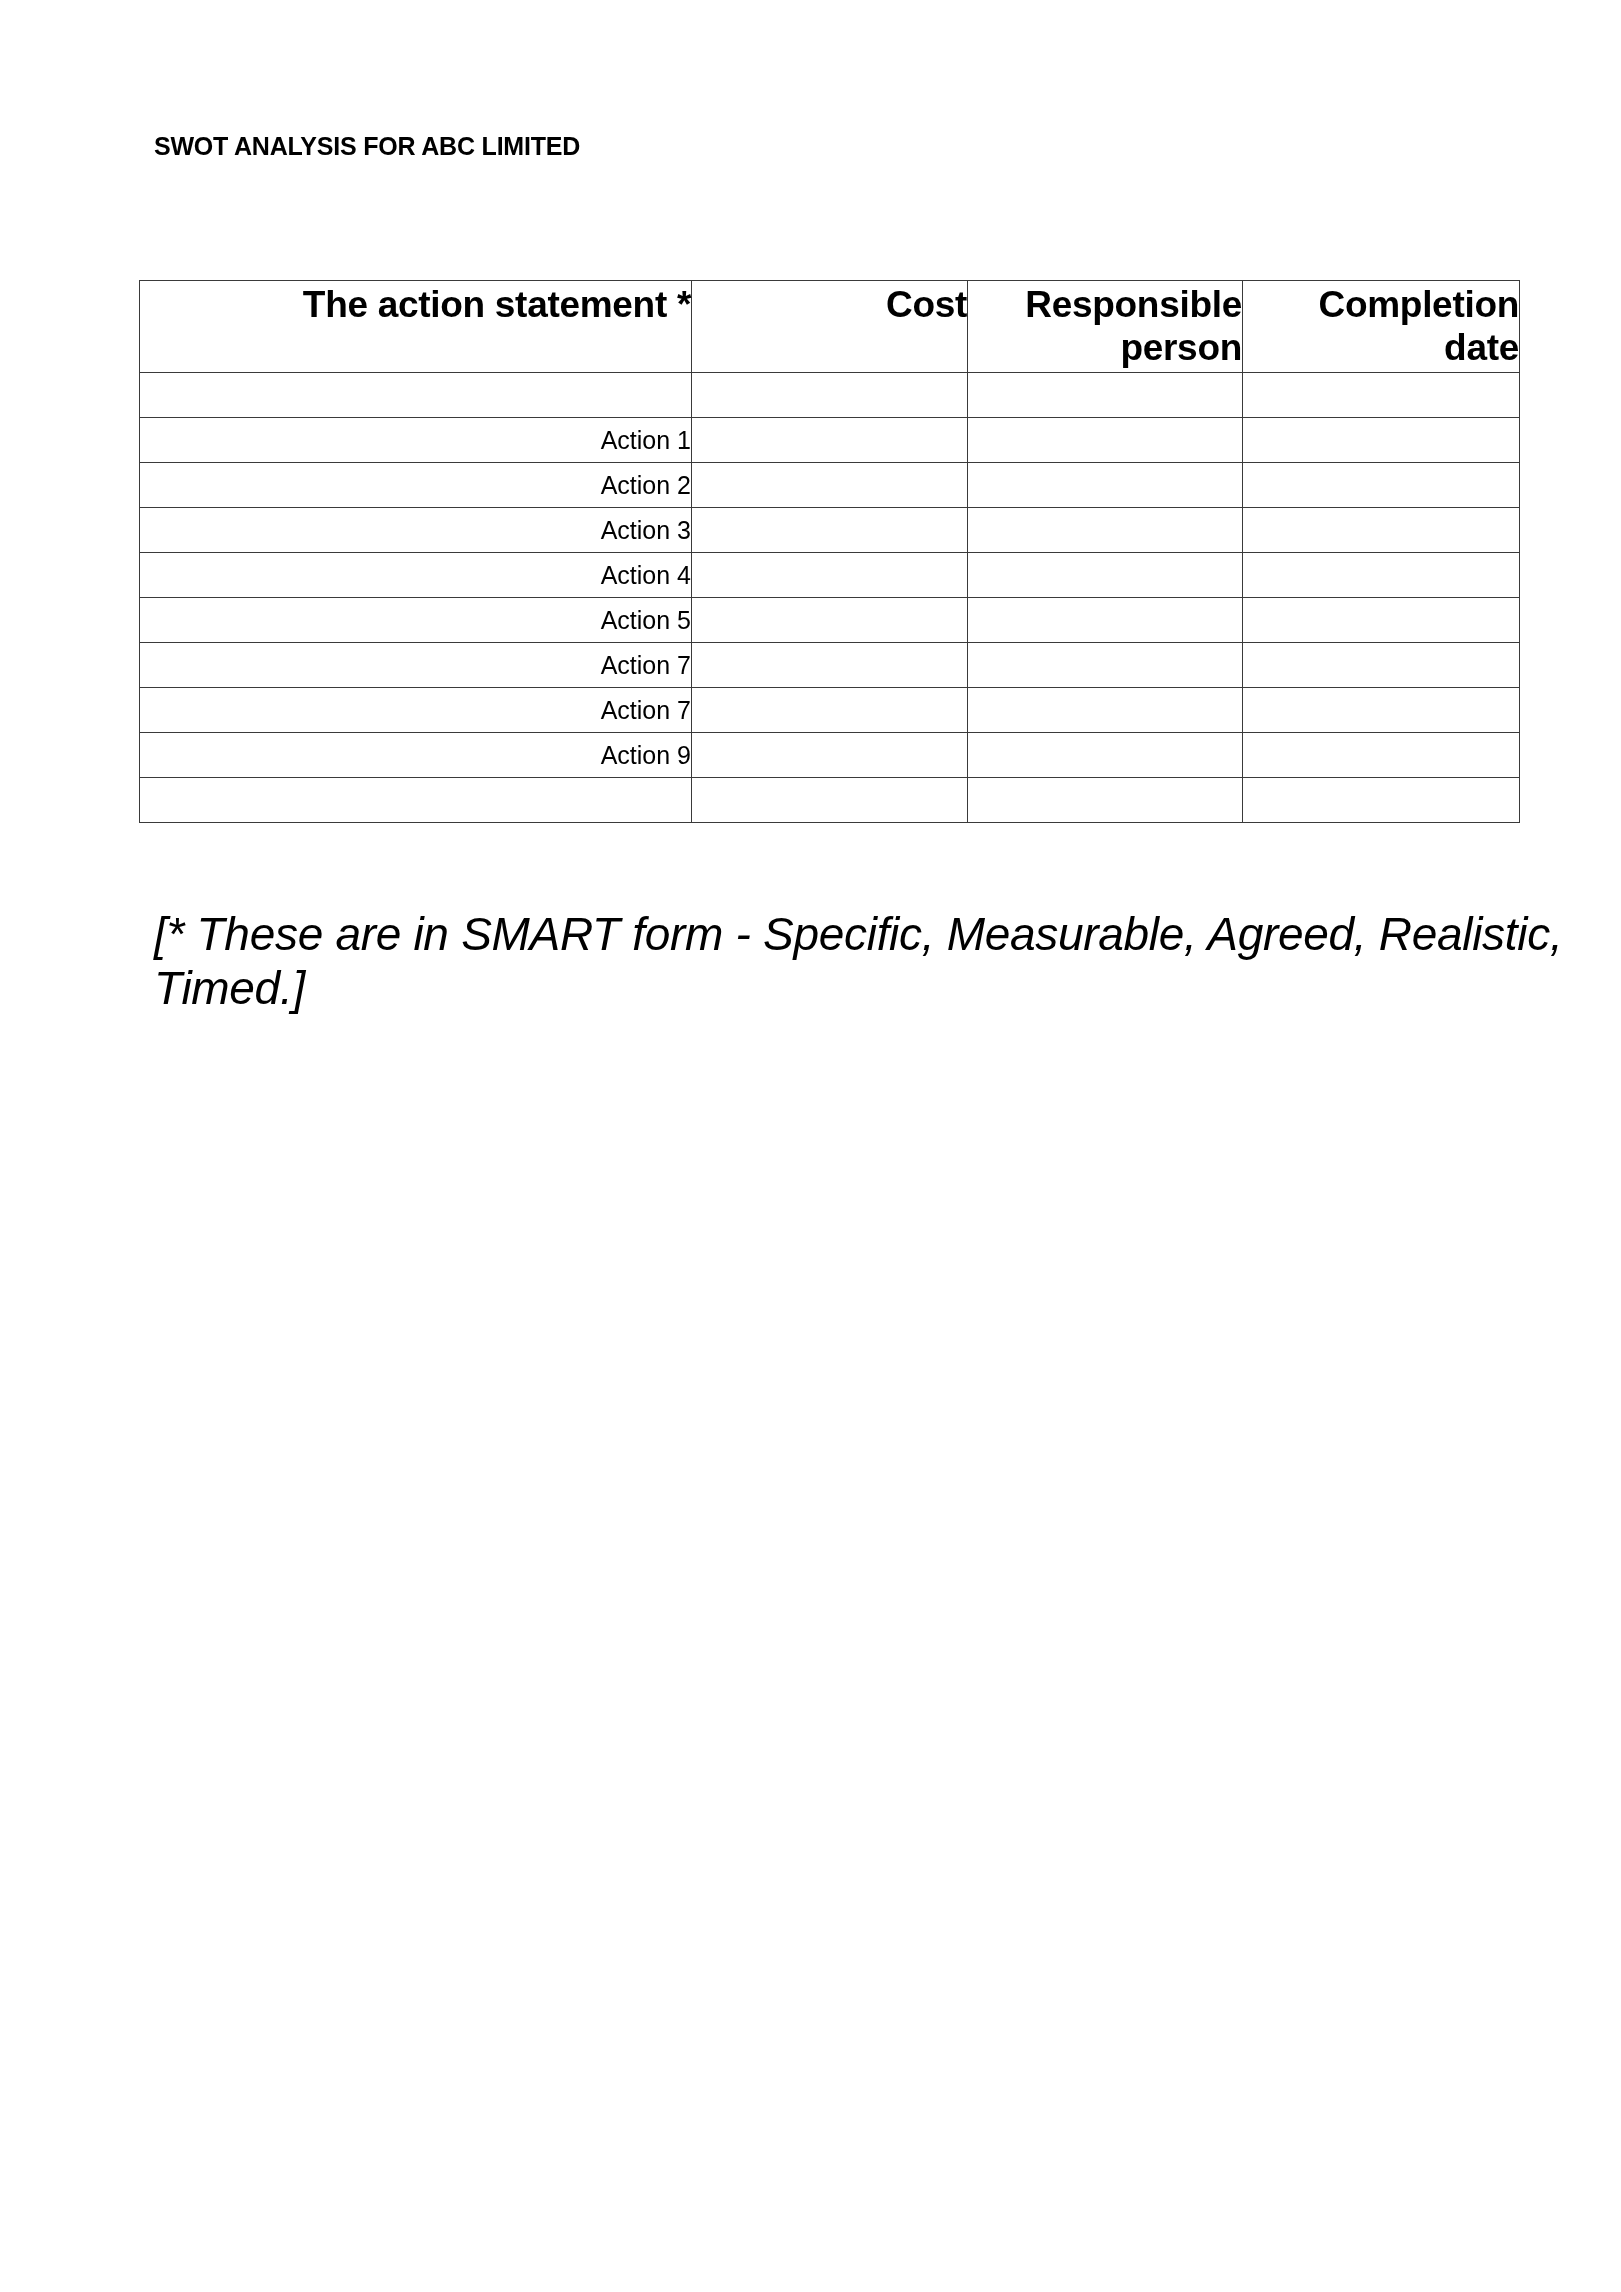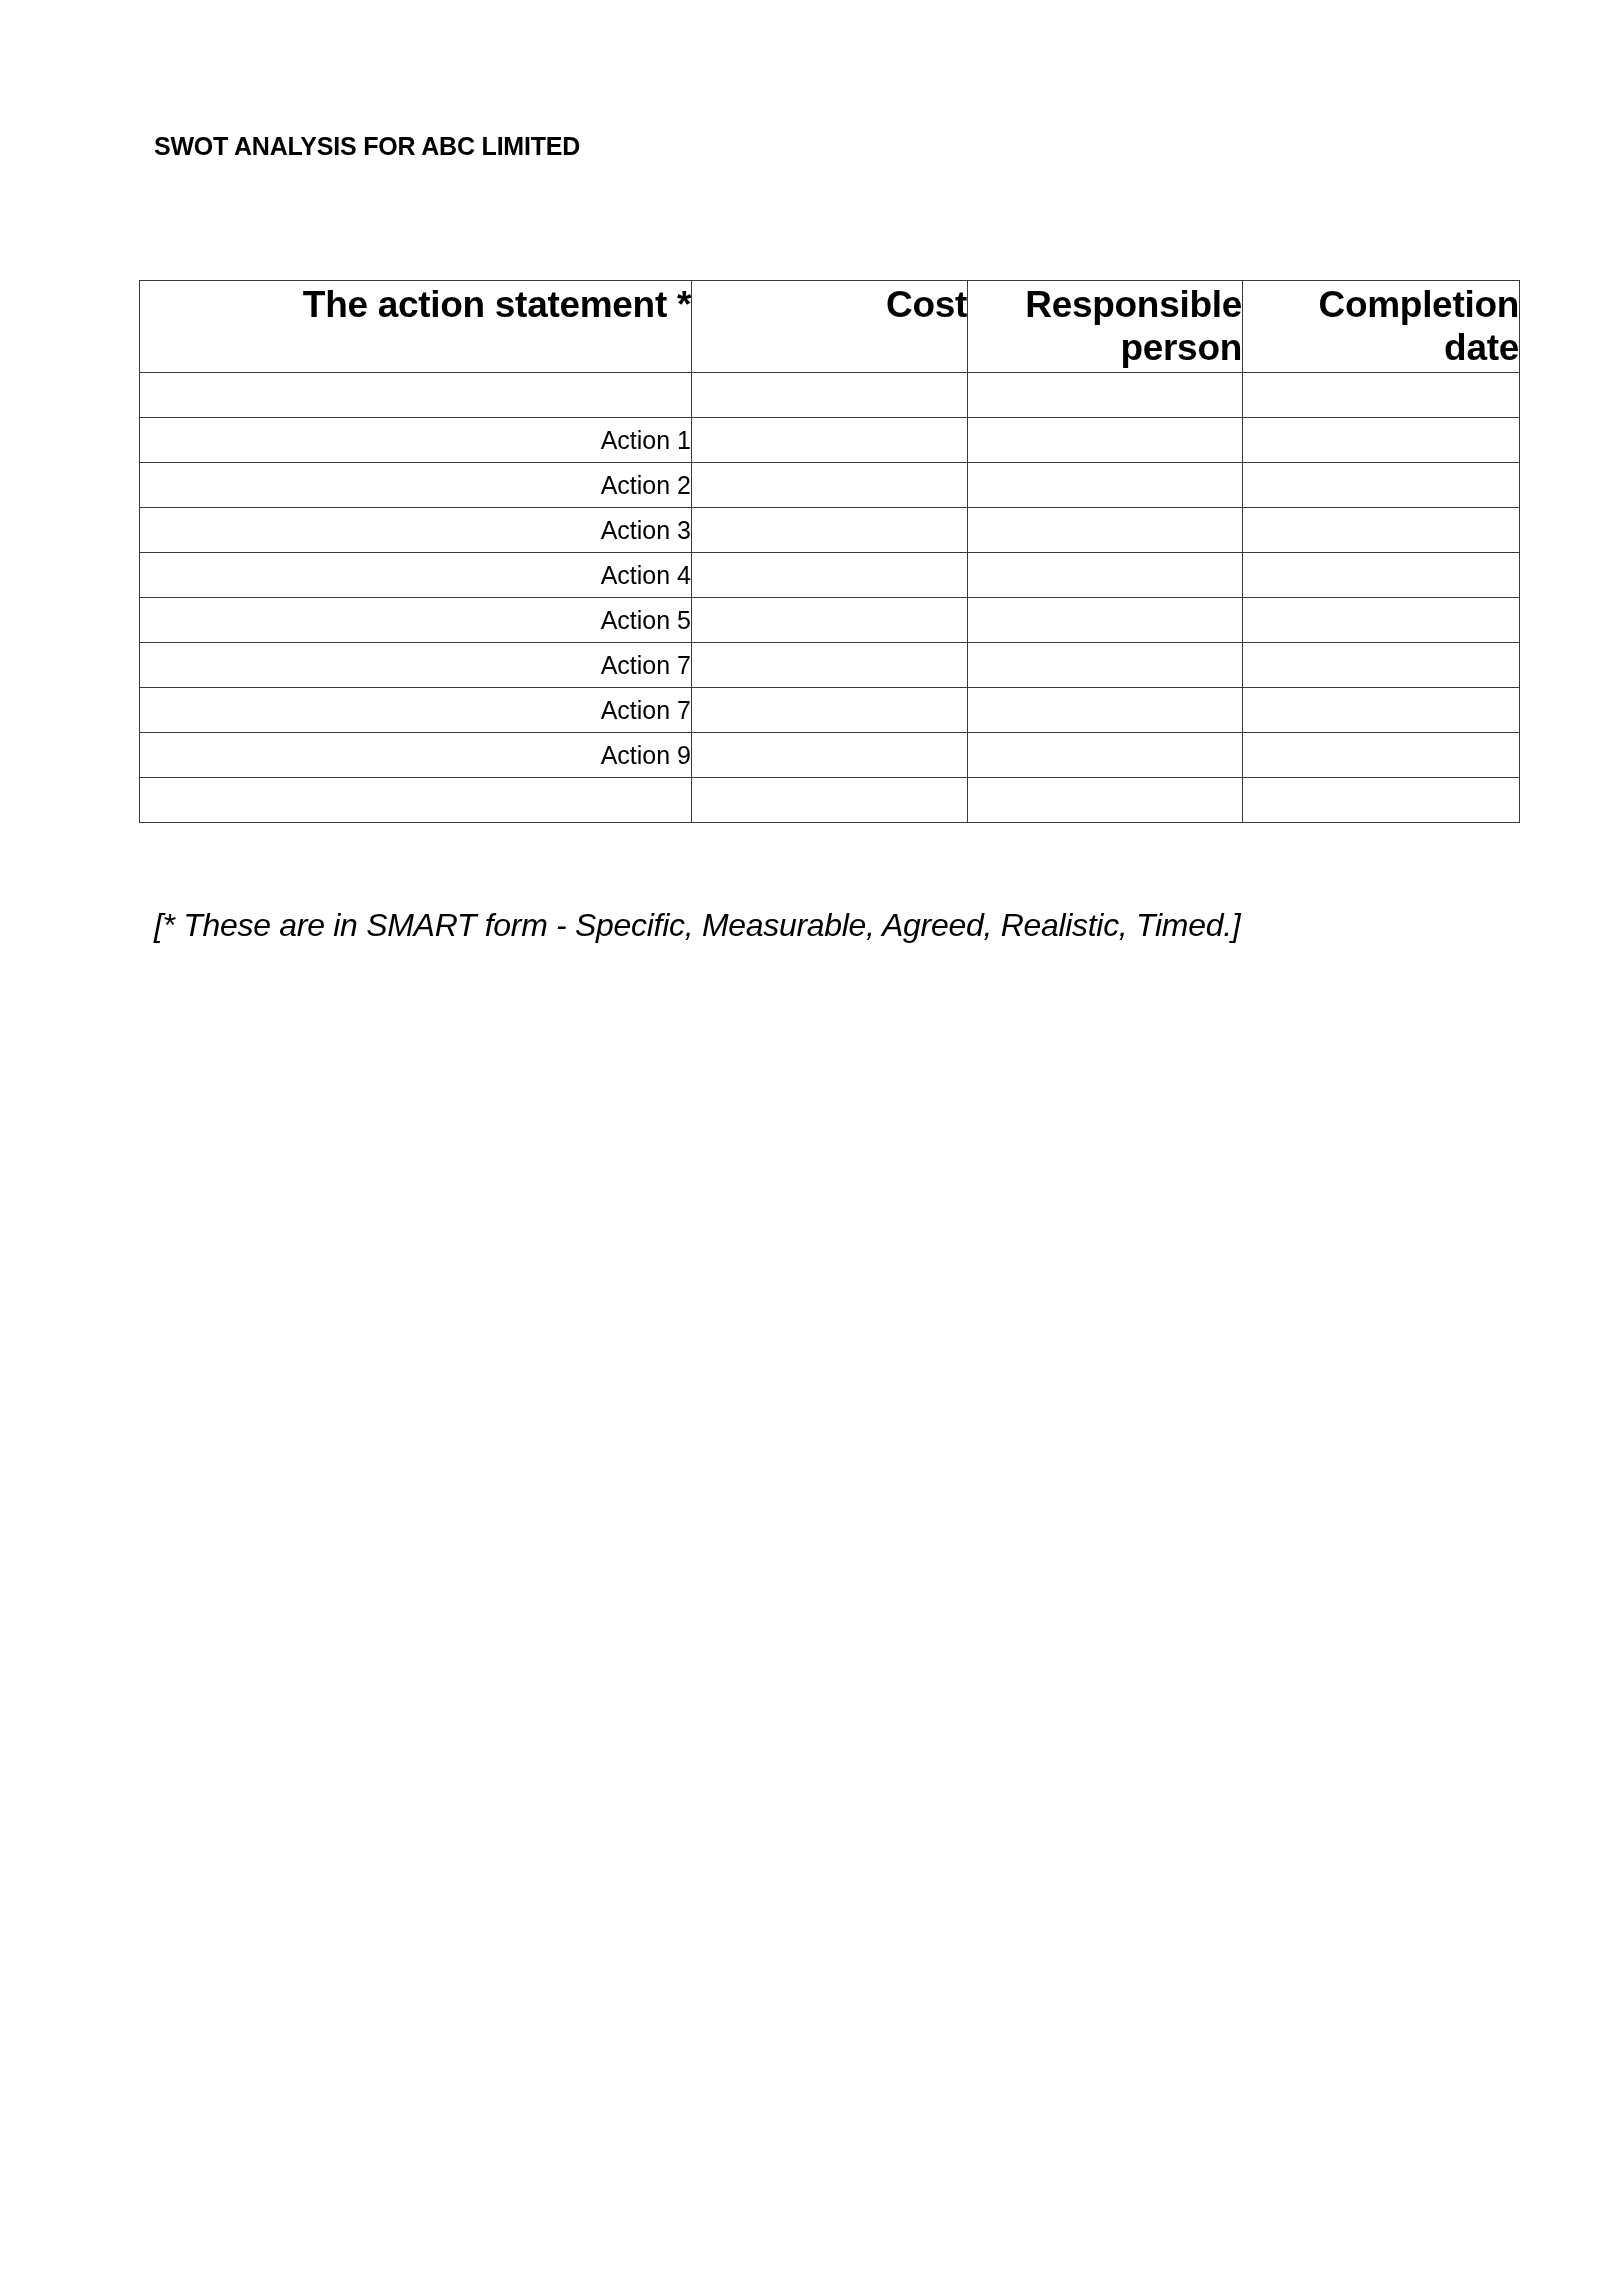--- a/index.html
+++ b/index.html
@@ -6,21 +6,21 @@
   body { width: 1621px; height: 2293px; position: relative; overflow: hidden;
          font-family: "Liberation Sans", sans-serif; color: #000; }
   .title { position: absolute; left: 154px; top: 132px; font-size: 25px; font-weight: bold; letter-spacing: -0.2px; }
   table.actions { position: absolute; left: 139px; top: 280px; width: 1381px;
                   border-collapse: collapse; table-layout: fixed; }
   table.actions td, table.actions th { border: 1.5px solid #3a3a3a; padding: 0 0 0 14.7px;
                   vertical-align: top; text-align: right; }
   col.c1 { width: 552px; } col.c2 { width: 276px; } col.c3 { width: 275px; } col.c4 { width: 277px; }
   th { font-size: 37px; font-weight: bold; line-height: 43px; height: 89px; padding-top: 2px !important; letter-spacing: -0.3px; }
   td { font-size: 25px; height: 44px; line-height: 44px; }
-  .footnote { position: absolute; left: 154px; top: 907px; font-size: 32px; font-style: italic; letter-spacing: -0.3px; }
+  .footnote { position: absolute; left: 154px; top: 907px; font-size: 46px; font-style: italic; letter-spacing: -0.3px; }
 </style>
 </head>
 <body>
 
 <div class="title">SWOT ANALYSIS FOR ABC LIMITED</div>
 
 <table class="actions">
   <colgroup>
       <col class="c1">
       <col class="c2">

